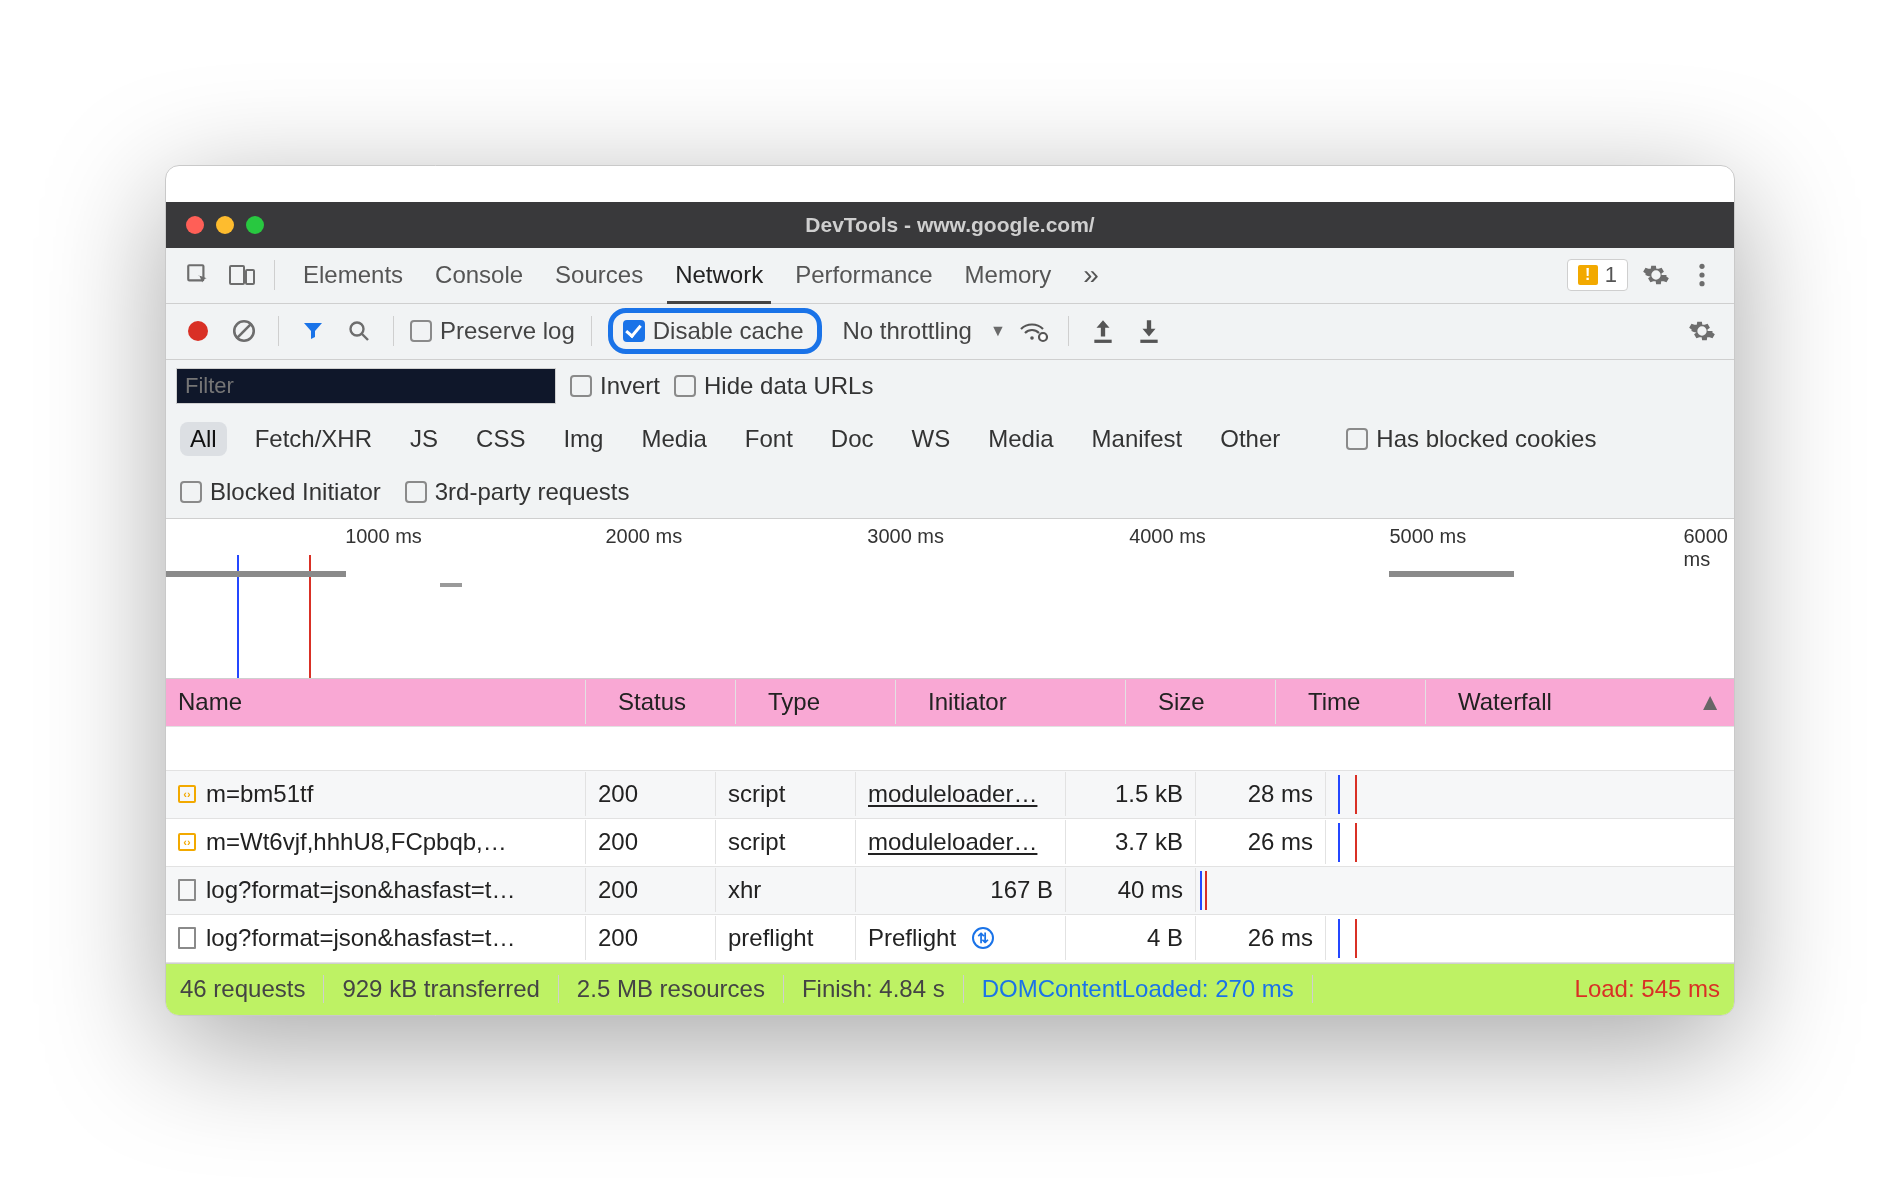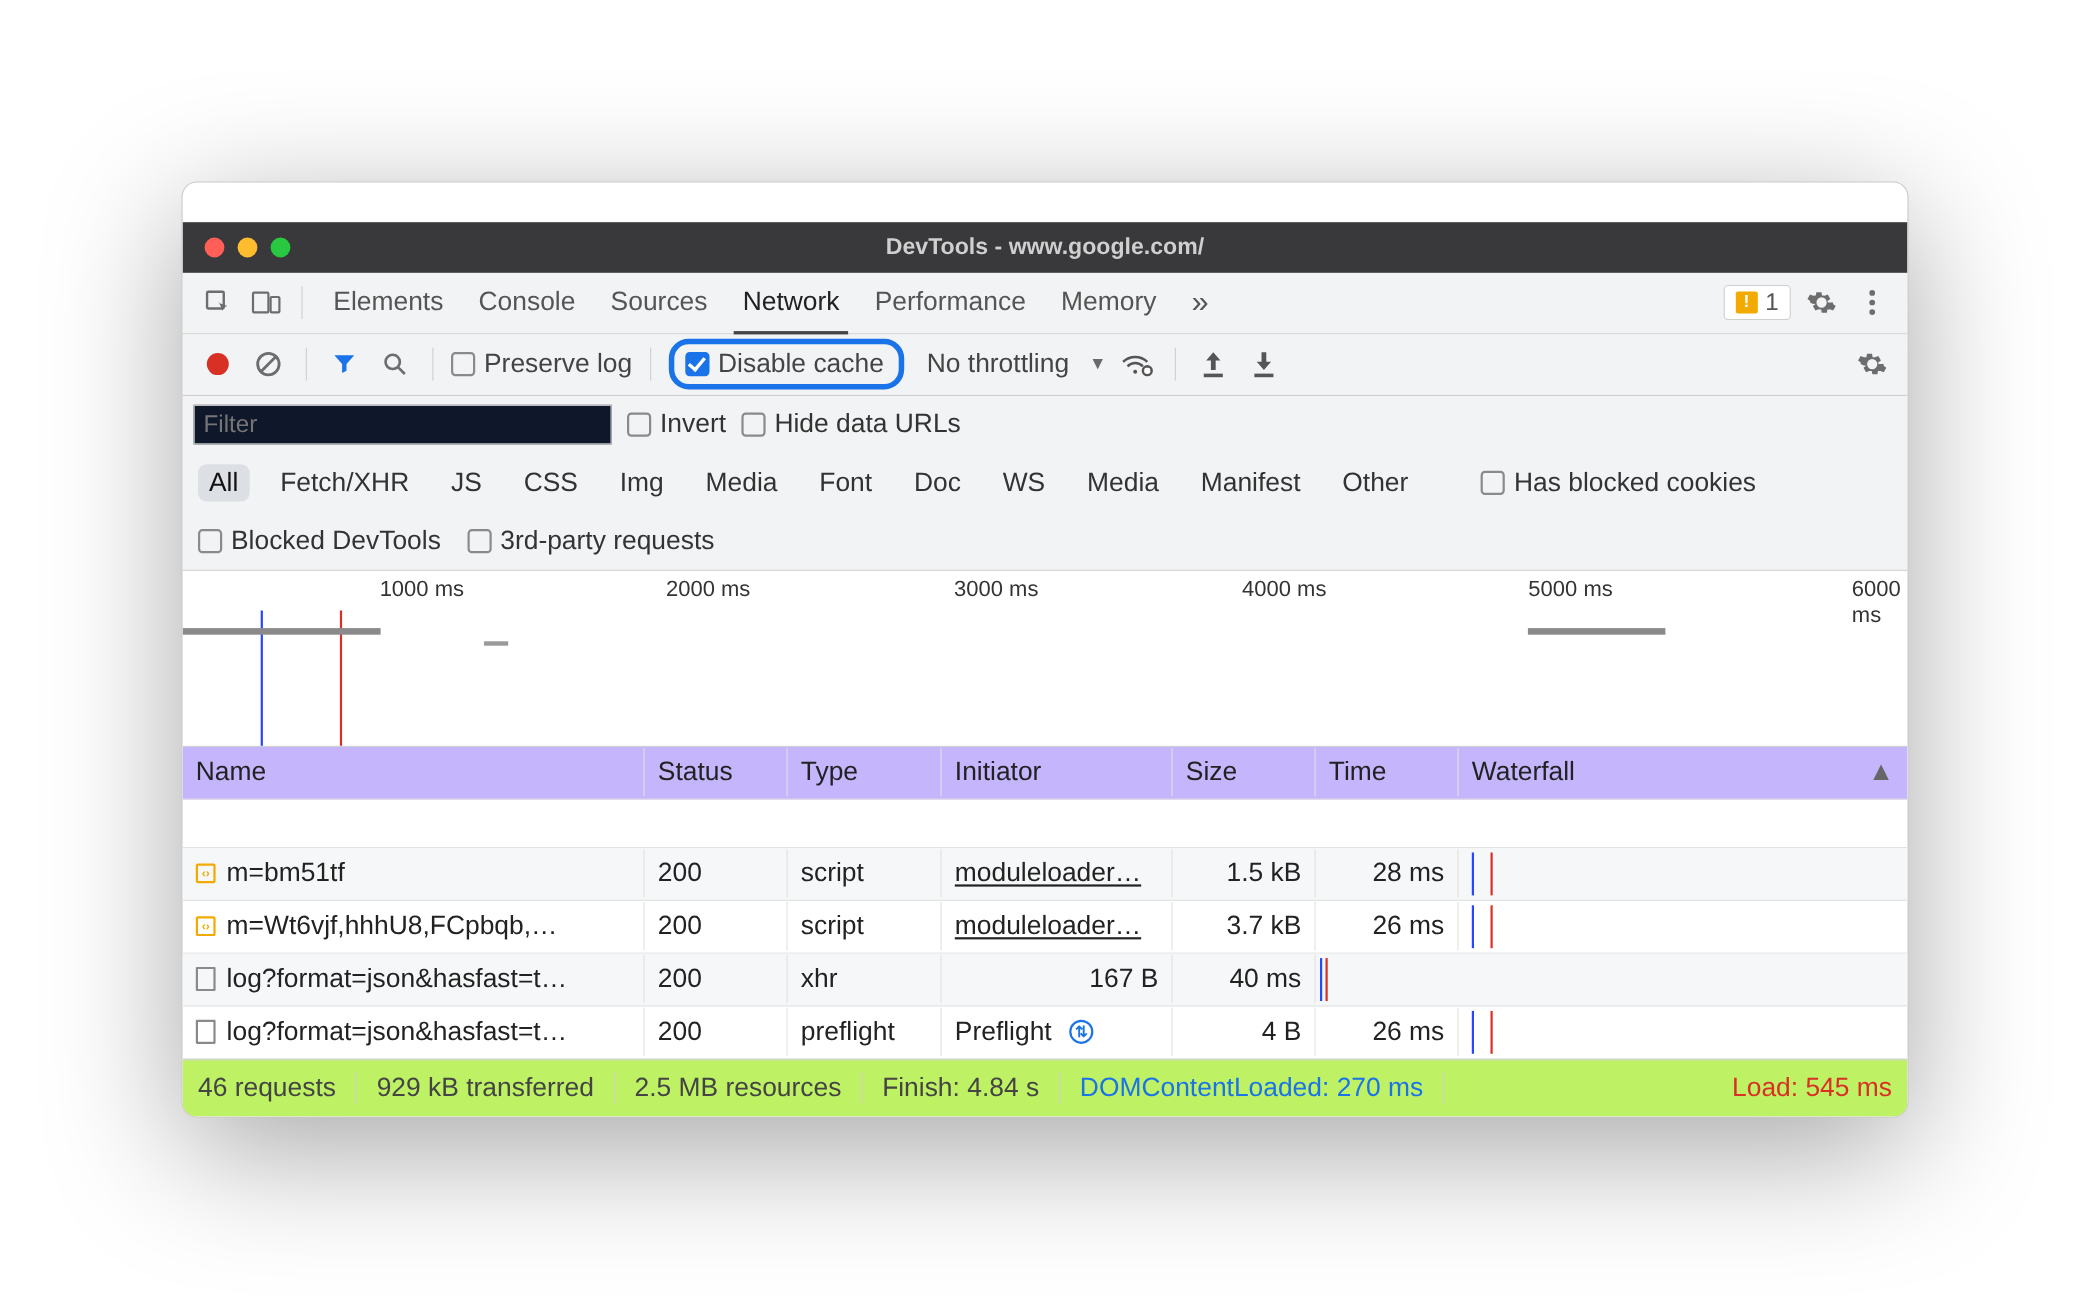--- a/index.html
+++ b/index.html
@@ -143,21 +143,21 @@
   .tl-seg { position:absolute; top:28px; height:4px; background:#9a9a9a; }
   
   .table { background:#fff; color:#222; font-size:24px; }
   .thead, .trow {
     display:grid;
     grid-template-columns: 420px 130px 140px 210px 130px 130px 1fr;
     align-items:center;
     min-height:48px;
     border-bottom:1px solid #e2e2e2;
   }
-  .thead { background:#c4b5fd; font-weight:400; position:relative; }
+  .thead { background:#f9a8d4; font-weight:400; position:relative;gap:20px; }
   .thead > div, .trow > div {
     padding:8px 12px; border-right:1px solid #e2e2e2;
     overflow:hidden; text-overflow:ellipsis; white-space:nowrap;
     display:flex; align-items:center; gap:10px;
   }
   .thead > div:last-child, .trow > div:last-child { border-right:none; }
   .sort-arrow { margin-left:auto; color:#666; }
   .blank { height:44px; border-bottom:1px solid #e2e2e2; }
   .trow.alt { background:#f6f7f8; }
   .name-cell .small-icon {
@@ -339,21 +339,21 @@
       <span style="width:20px"></span>
       <label class="chklabel">
         <input type="checkbox" class="chk" style="">
         <span>Has blocked cookies</span>
       </label>
     </div>
 
     <div class="row2">
       <label class="chklabel">
         <input type="checkbox" class="chk" style="">
-        <span>Blocked DevTools</span>
+        <span>Blocked Initiator</span>
       </label>
       <label class="chklabel">
         <input type="checkbox" class="chk" style="">
         <span>3rd-party requests</span>
       </label>
     </div>
   </div>
 
   <div class="timeline">
     <div class="tl-labels" id="tl-labels">

